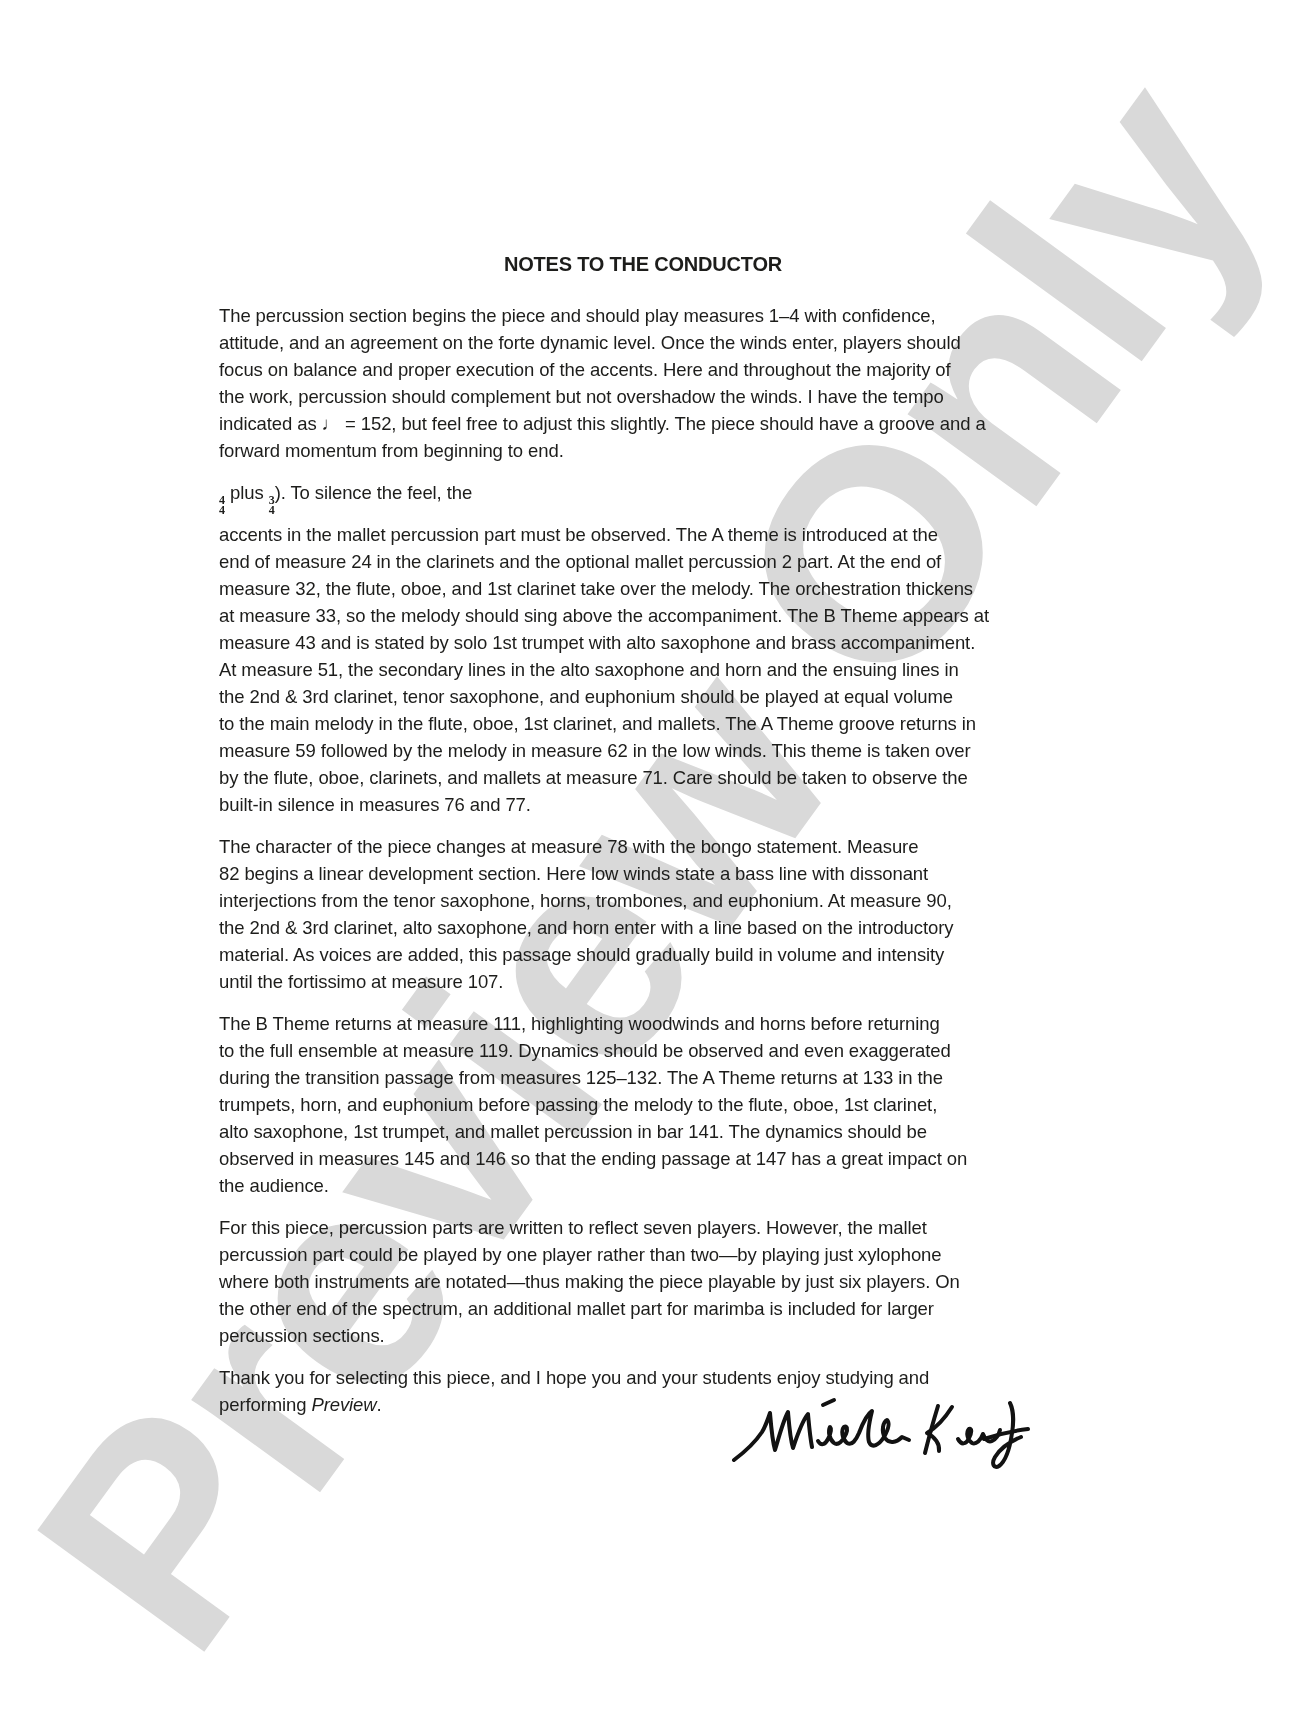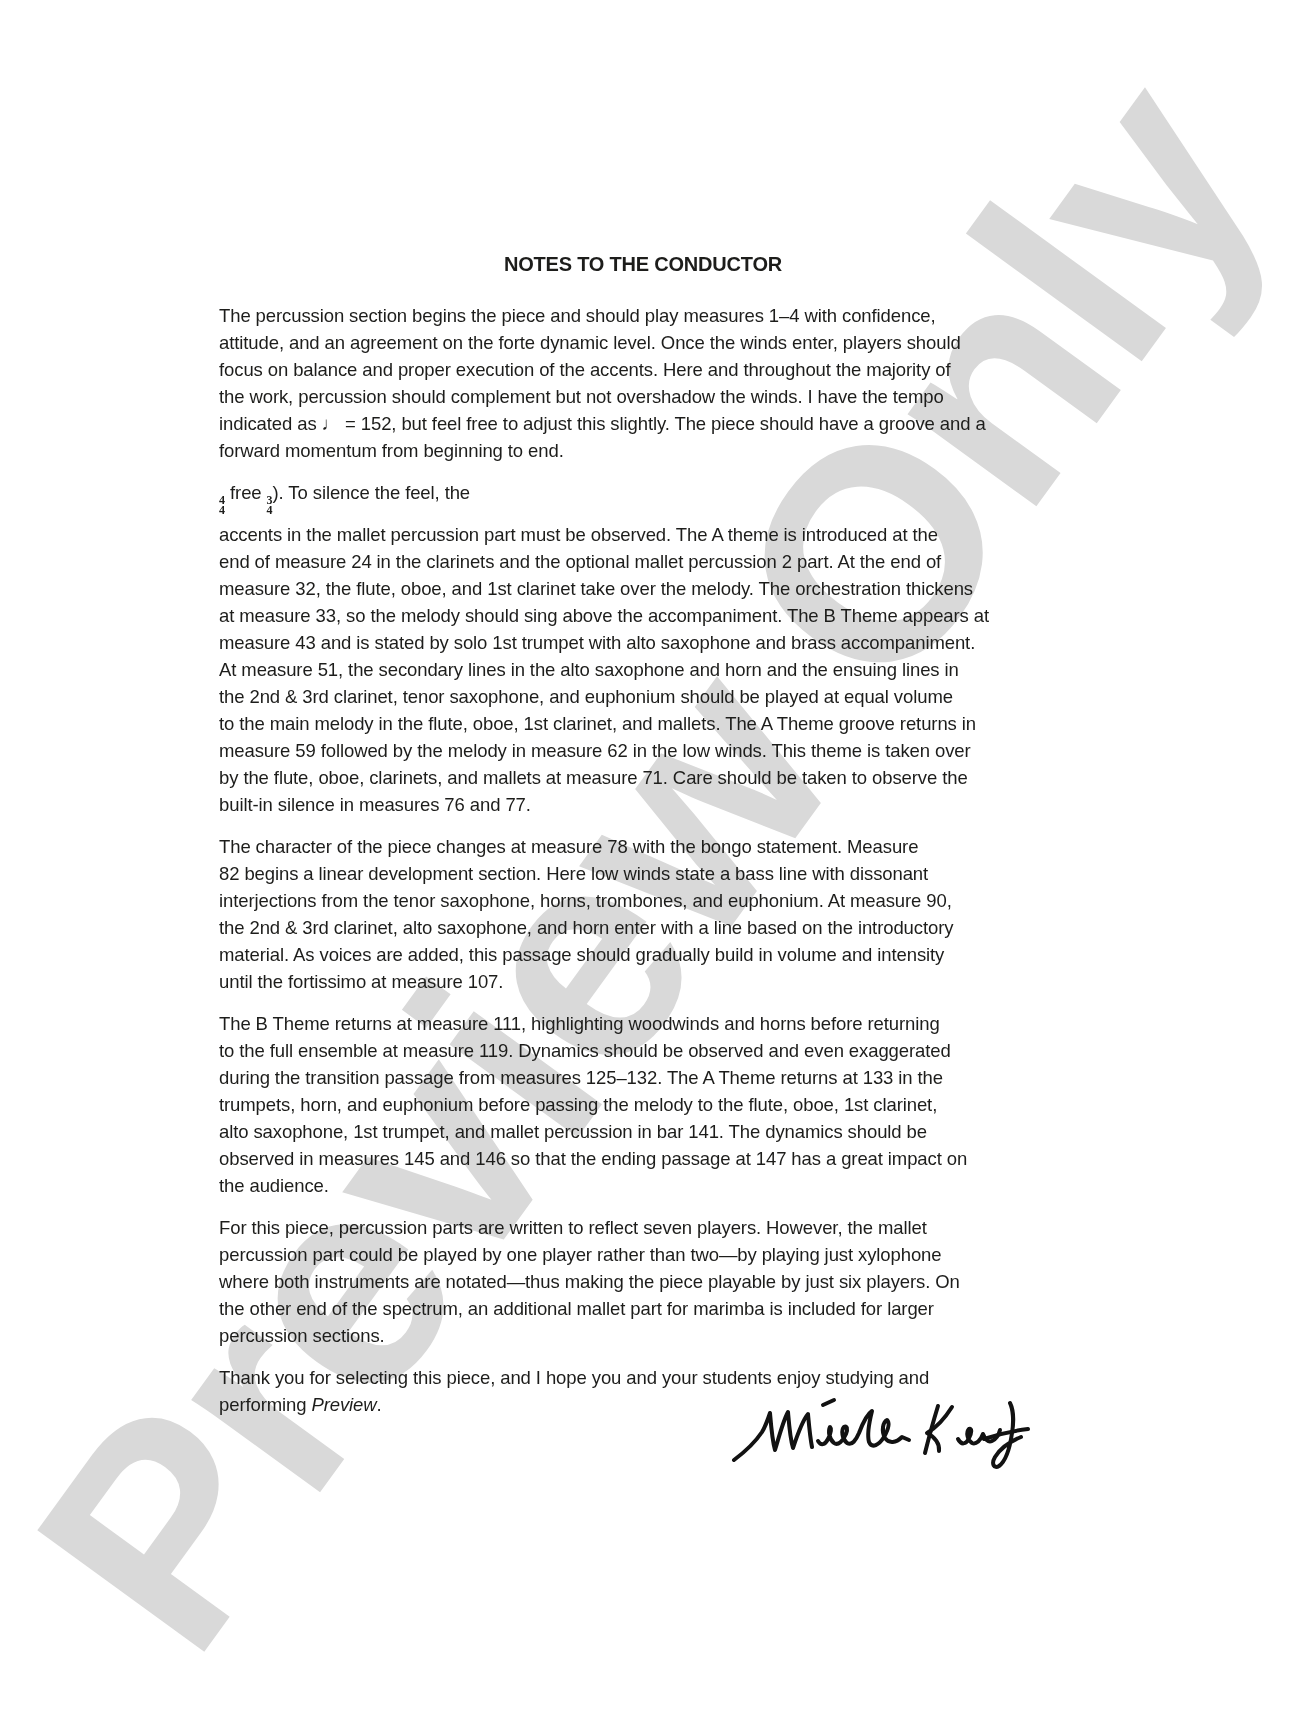--- a/index.html
+++ b/index.html
@@ -91,21 +91,21 @@
   <div class="content">
     <h1 class="title">NOTES TO THE CONDUCTOR</h1>
 
     <p class="para block">The percussion section begins the piece and should play measures 1–4 with confidence,
 attitude, and an agreement on the forte dynamic level. Once the winds enter, players should
 focus on balance and proper execution of the accents. Here and throughout the majority of
 the work, percussion should complement but not overshadow the winds. I have the tempo
 indicated as ♩ = 152, but feel free to adjust this slightly. The piece should have a groove and a
 forward momentum from beginning to end.</p>
 
-    <p class="para"><span class="frac"><span>4</span><span>4</span></span><span> free </span><span class="frac"><span>3</span><span>4</span></span><span>). To silence the feel, the</span><span class="block">accents in the mallet percussion part must be observed. The A theme is introduced at the
+    <p class="para"><span class="frac"><span>4</span><span>4</span></span><span> plus </span><span class="frac"><span>3</span><span>4</span></span><span>). To silence the feel, the</span><span class="block">accents in the mallet percussion part must be observed. The A theme is introduced at the
 end of measure 24 in the clarinets and the optional mallet percussion 2 part. At the end of
 measure 32, the flute, oboe, and 1st clarinet take over the melody. The orchestration thickens
 at measure 33, so the melody should sing above the accompaniment. The B Theme appears at
 measure 43 and is stated by solo 1st trumpet with alto saxophone and brass accompaniment.
 At measure 51, the secondary lines in the alto saxophone and horn and the ensuing lines in
 the 2nd &amp; 3rd clarinet, tenor saxophone, and euphonium should be played at equal volume
 to the main melody in the flute, oboe, 1st clarinet, and mallets. The A Theme groove returns in
 measure 59 followed by the melody in measure 62 in the low winds. This theme is taken over
 by the flute, oboe, clarinets, and mallets at measure 71. Care should be taken to observe the
 built-in silence in measures 76 and 77.</span></p>

